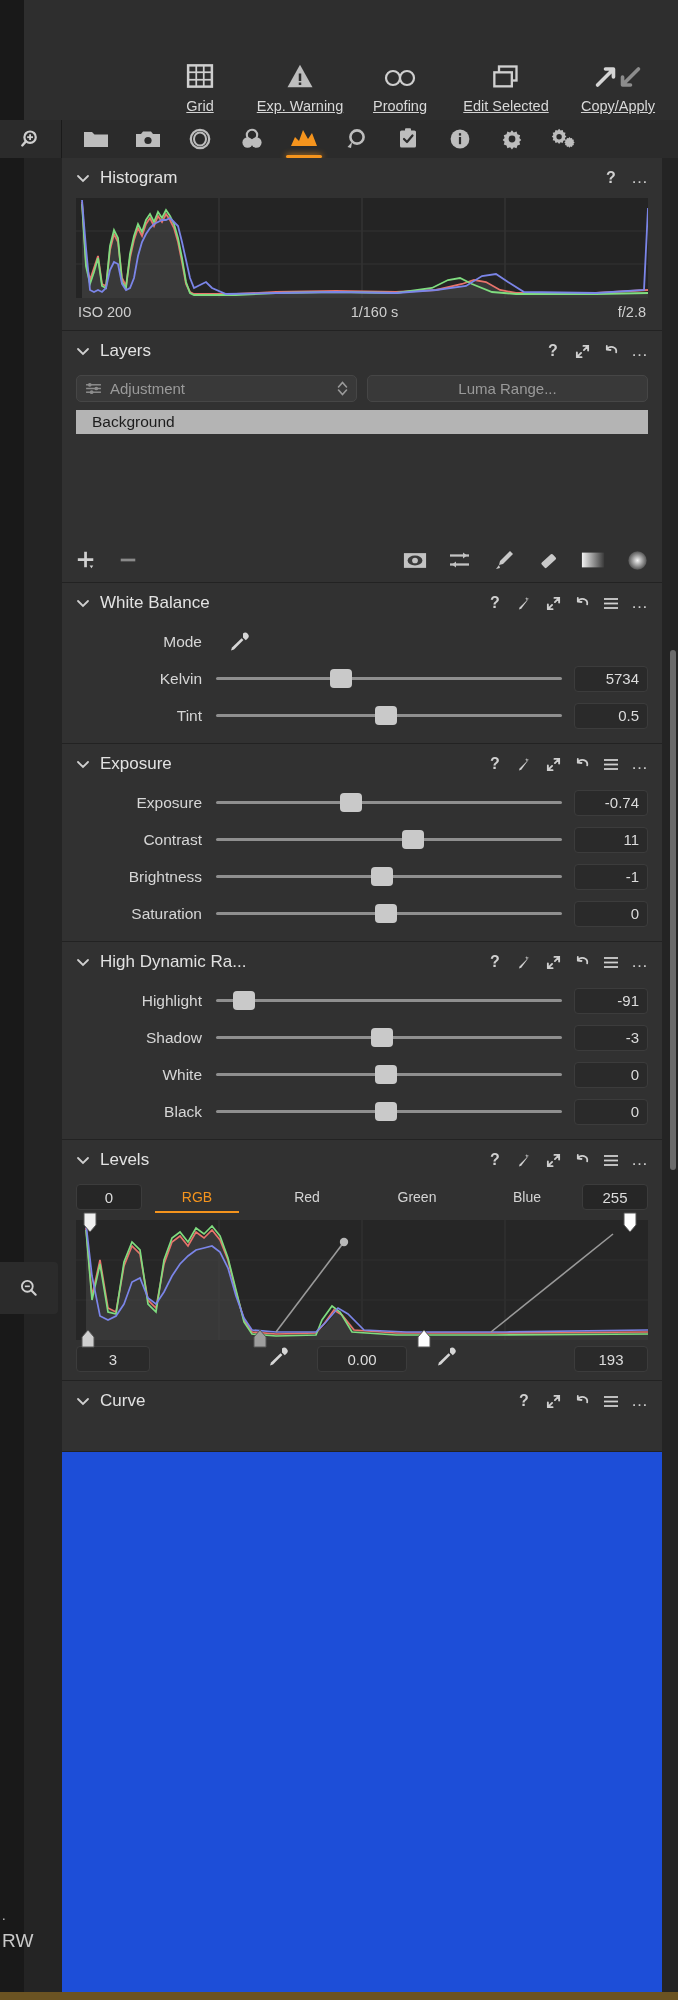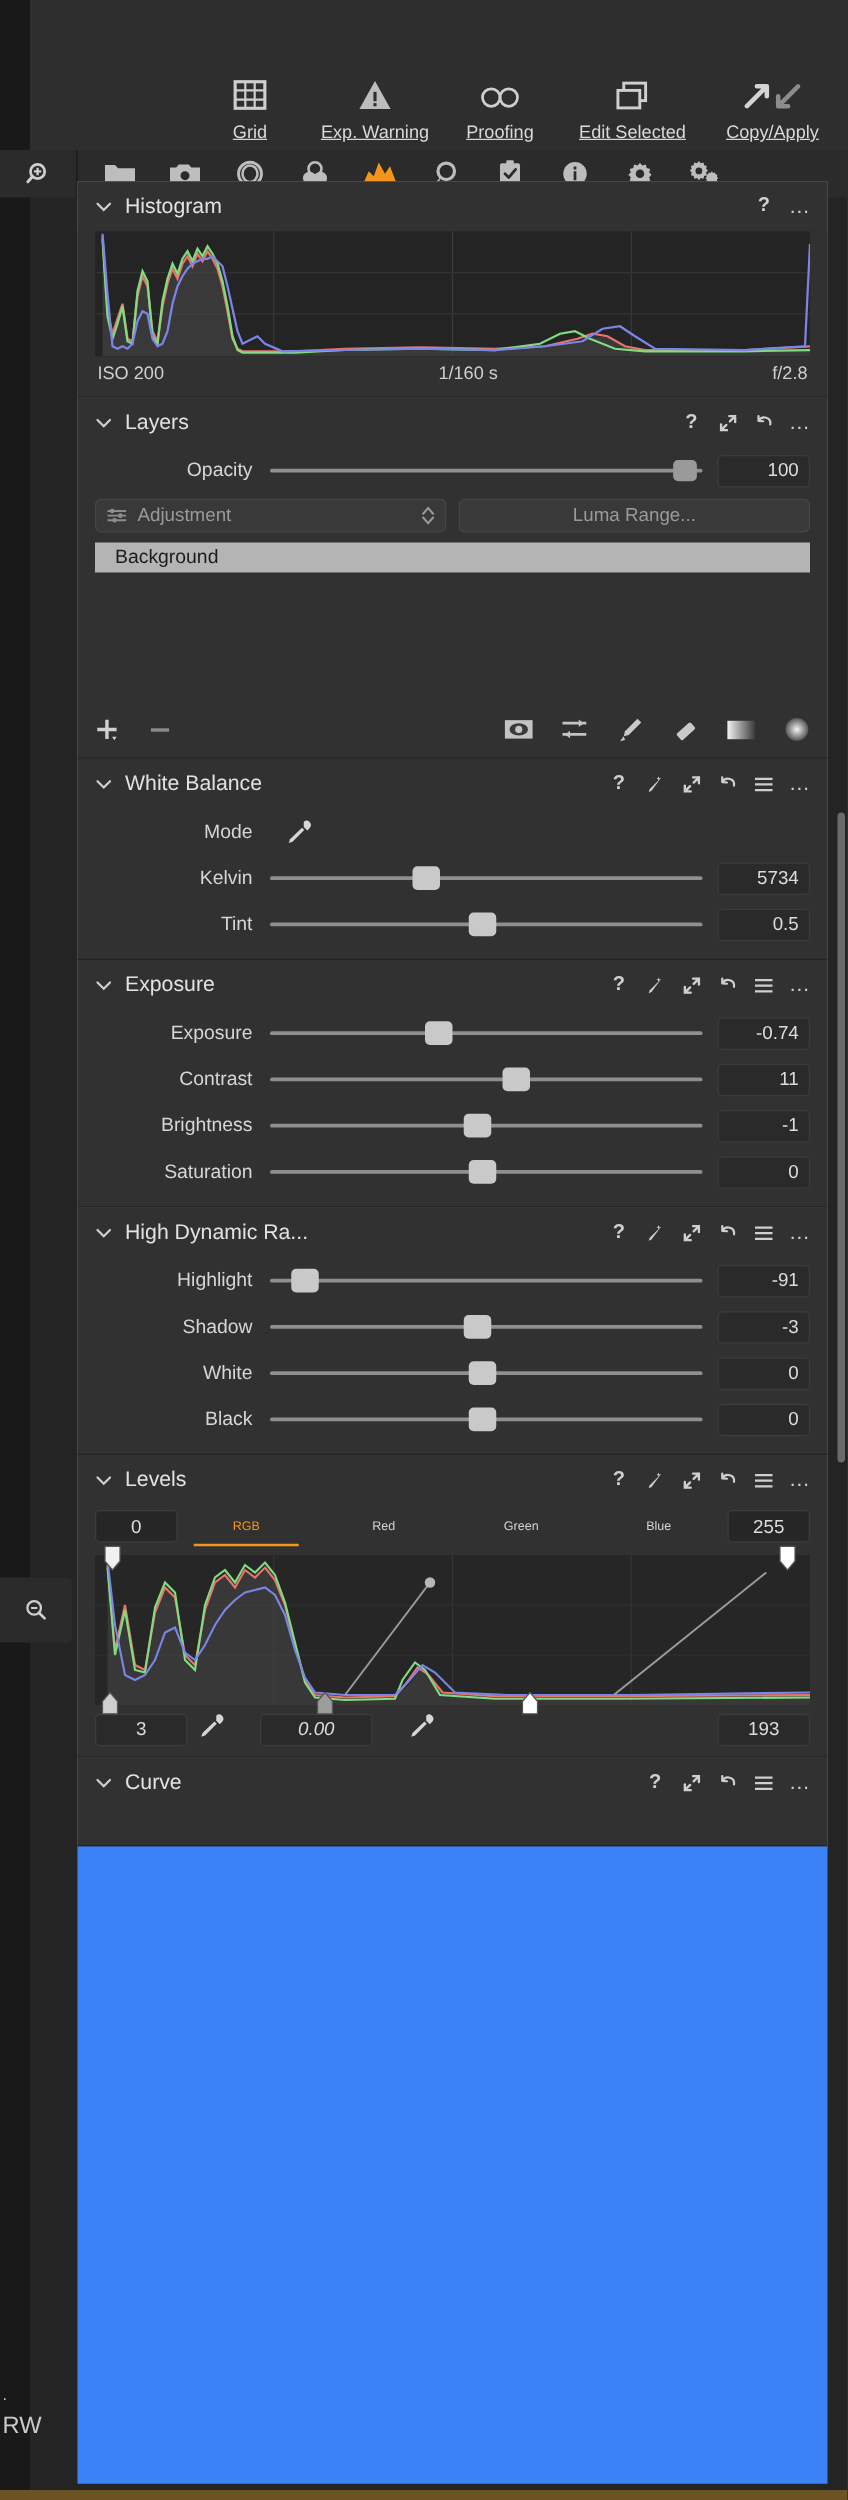--- a/index.html
+++ b/index.html
@@ -32,21 +32,21 @@
     background:#2b2b2b; display:flex; align-items:center;
   }
   .iconbar .lens-cell { width:62px; display:flex; align-items:center; justify-content:center;
      border-right:1px solid #1a1a1a; height:38px; }
   .iconbar .icons { display:flex; align-items:center; gap:0px; padding-left:8px; }
   .ib { width:52px; height:38px; display:flex; align-items:center; justify-content:center; position:relative; }
   .ib.active::after{ content:""; position:absolute; bottom:0; left:8px; right:8px; height:3px;
      background:#f5941d; border-radius:2px; box-shadow:0 0 6px #f5941d; }
 
   
-  .panels { position:absolute; left:62px; top:145px; width:600px; height:1842px; background:#3b82f6; overflow:hidden; }
+  .panels { position:absolute; left:62px; top:158px; width:600px; height:1842px; background:#1d4ed8; overflow:hidden; }
   .section { border-bottom:1px solid #222; background:#313131; }
   .sec-head { height:40px; display:flex; align-items:center; padding:0 14px 0 14px; }
   .chev { width:14px; height:14px; margin-right:10px; flex:0 0 auto; }
   .sec-title { font-size:17px; color:#e2e2e2; flex:1; white-space:nowrap; overflow:hidden; }
   .sec-tools { display:flex; align-items:center; gap:13px; }
   .st { width:16px; height:16px; display:flex; align-items:center; justify-content:center; color:#c9c9c9; }
   .qm { font-size:16px; font-weight:bold; color:#d0d0d0; }
   .dots { font-size:17px; letter-spacing:1px; color:#cfcfcf; line-height:10px; }
 
   
@@ -80,29 +80,29 @@
 
   
   .selectbox { flex:1; height:28px; background:#3a3a3a; border:1px solid #4a4a4a; border-radius:5px;
      display:flex; align-items:center; padding:0 8px; font-size:15.5px; color:#e0e0e0; position:relative; }
   .stepper { margin-left:auto; display:flex; flex-direction:column; gap:2px; }
 
   
   .lv-tabs { display:flex; align-items:center; padding:0 14px; height:34px; gap:0; }
   .lv-num { width:66px; height:26px; background:#262626; border:1px solid #3c3c3c; border-radius:4px;
      display:flex; align-items:center; justify-content:center; font-size:15px; color:#dcdcdc; }
-  .lv-tab { flex:1; text-align:center; font-size:10px; color:#d4d4d4; position:relative; height:26px;
+  .lv-tab { flex:1; text-align:center; font-size:14px; color:#d4d4d4; position:relative; height:26px;
      display:flex; align-items:center; justify-content:center; }
   .lv-tab.on { color:#f5941d; }
   .lv-tab.on::after { content:""; position:absolute; bottom:-3px; left:12%; right:12%; height:2px; background:#f5941d; }
   .lv-graph { margin:6px 14px 0 14px; height:120px; background:#262626; position:relative; }
   .lv-foot { display:flex; align-items:center; padding:6px 14px 8px 14px; gap:8px; }
   .lv-fbox { width:74px; height:26px; background:#2a2a2a; border:1px solid #3c3c3c; border-radius:4px;
      display:flex; align-items:center; justify-content:center; font-size:15px; color:#dcdcdc; }
-  .lv-mid { flex:1; display:flex; align-items:center; gap:28px;font-style:italic; }
+  .lv-mid { flex:1; display:flex; align-items:center; justify-content:center; gap:28px; }
 
   .scrollbar { position:absolute; right:2px; top:650px; width:6px; height:520px;
      background:#6a6a6a; border-radius:3px; }
   .bottom-strip { position:absolute; left:0; bottom:0; width:678px; height:8px; background:#6b5322; }
   .left-text { position:absolute; left:2px; font-size:13px; color:#c9c9c9; }
 </style>
 </head>
 <body>
 
 <div class="app">
@@ -303,28 +303,20 @@
           </div>
           <div class="st">
             <svg width="15" height="15" viewBox="0 0 16 16">
                 <path d="M3 6 C6 1 14 3 13 9 M3 6 L3 2 M3 6 L7 6.4" fill="none" stroke="#cfcfcf" stroke-width="1.9" stroke-linecap="round"></path>
               </svg>
           </div>
           <div class="st dots">…</div>
         </div>
       </div>
 
-      <div class="row">
-        <div class="rlabel">Opacity</div>
-        <div class="slider">
-          <div class="strack"></div>
-          <div class="sknob sm" style="left:96%"></div>
-        </div>
-        <div class="vbox">100</div>
-      </div>
 
       <div class="layers-ctl">
         <div class="lbtn">
           <svg width="17" height="13" viewBox="0 0 18 14" style="margin-right:8px">
             <line x1="1" y1="3" x2="17" y2="3" stroke="#8d8d8d" stroke-width="1.6"></line>
             <line x1="1" y1="7" x2="17" y2="7" stroke="#8d8d8d" stroke-width="1.6"></line>
             <line x1="1" y1="11" x2="17" y2="11" stroke="#8d8d8d" stroke-width="1.6"></line>
             <circle cx="5" cy="3" r="2" fill="#8d8d8d"></circle>
               <circle cx="12" cy="7" r="2" fill="#8d8d8d"></circle>
               <circle cx="7" cy="11" r="2" fill="#8d8d8d"></circle>

